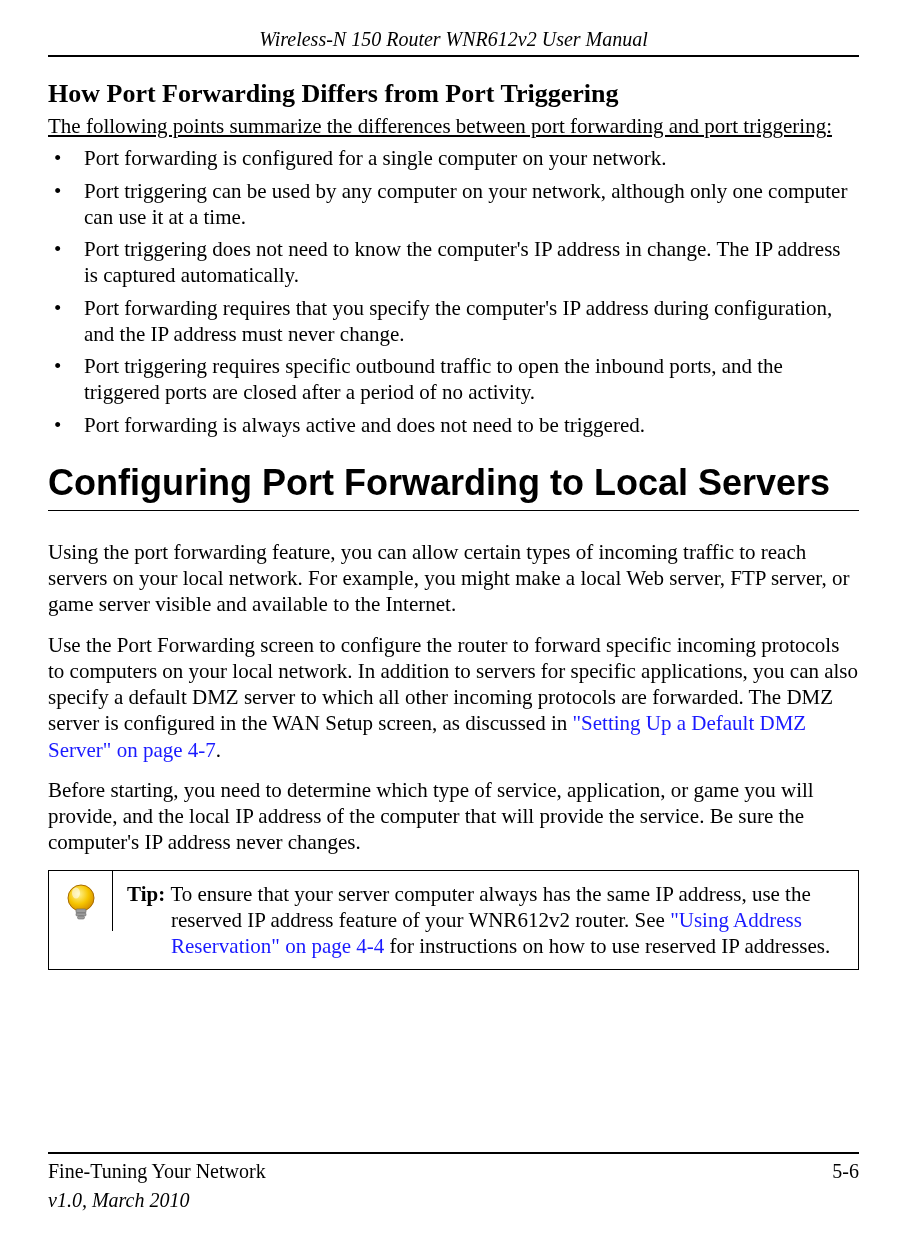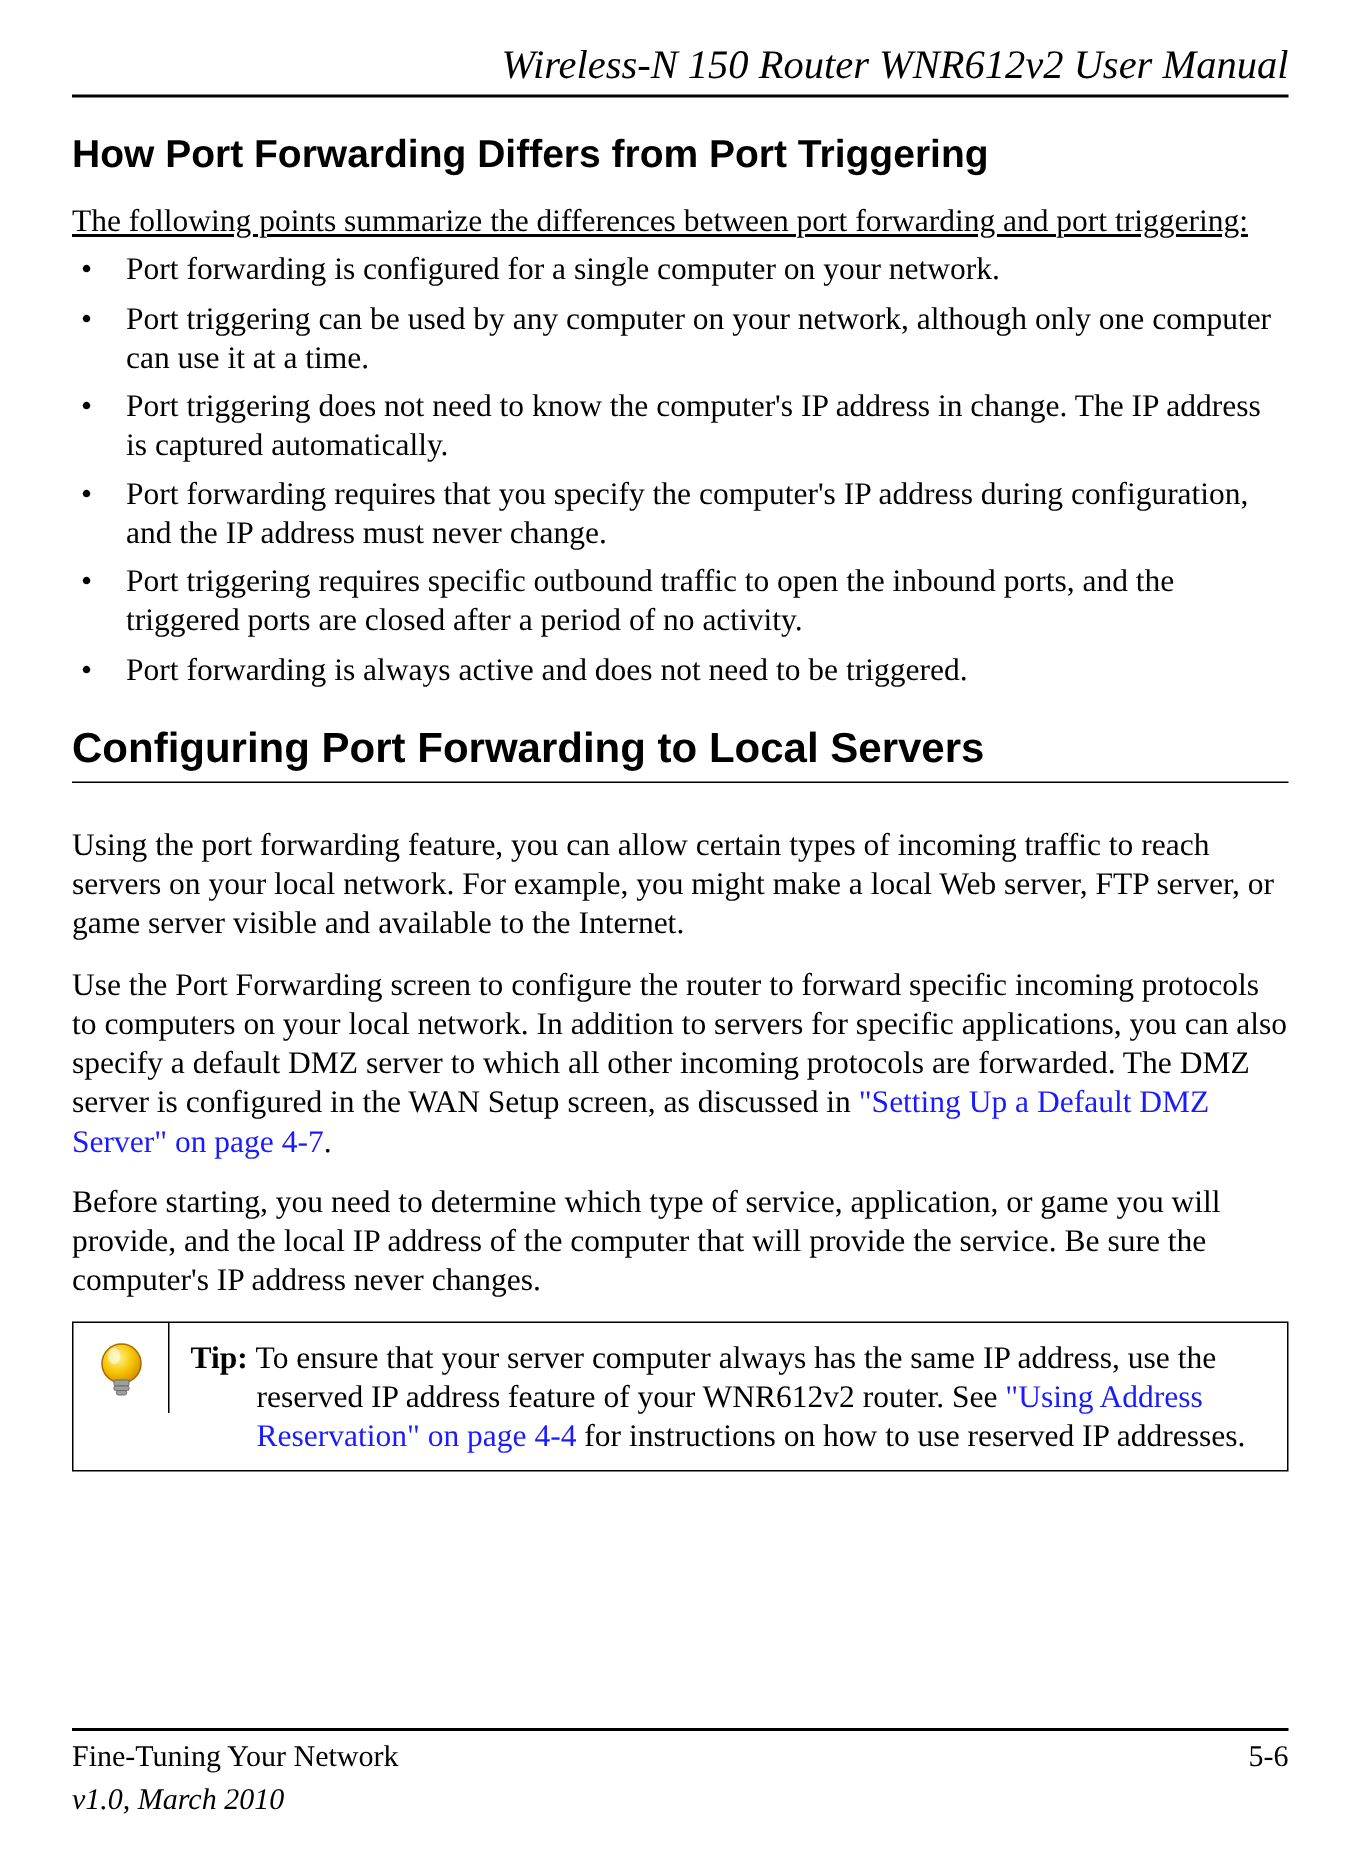--- a/index.html
+++ b/index.html
@@ -10,40 +10,40 @@
     body {
       width: 907px;
       height: 1246px;
       background: #fff;
       font-family: "Times New Roman", Times, serif;
       color: #000;
       position: relative;
       padding: 28px 48px 40px 48px;
     }
     .header-title {
-      text-align: right;
+      text-align: center;
       font-style: italic;
-      font-size: 27px;
+      font-size: 20px;
       margin-bottom: 4px;
     }
     .header-rule {
       border: none;
       border-top: 2px solid #000;
       margin-bottom: 22px;
     }
     .section-heading {
-      font-family: Liberation Sans, sans-serif;
+      font-family: Liberation Serif, serif;
       font-weight: bold;
       font-size: 26px;
-      margin-bottom: 16px;
+      margin-bottom: 4px;
     }
     .section-heading-large {
       font-family: Arial, Helvetica, sans-serif;
       font-weight: bold;
-      font-size: 28px;
+      font-size: 36px;
       margin-top: 24px;
       margin-bottom: 6px;
     }
     .section-rule {
       border: none;
       border-top: 1.5px solid #000;
       margin-bottom: 28px;
     }
     .body-text {
       font-size: 21px;

